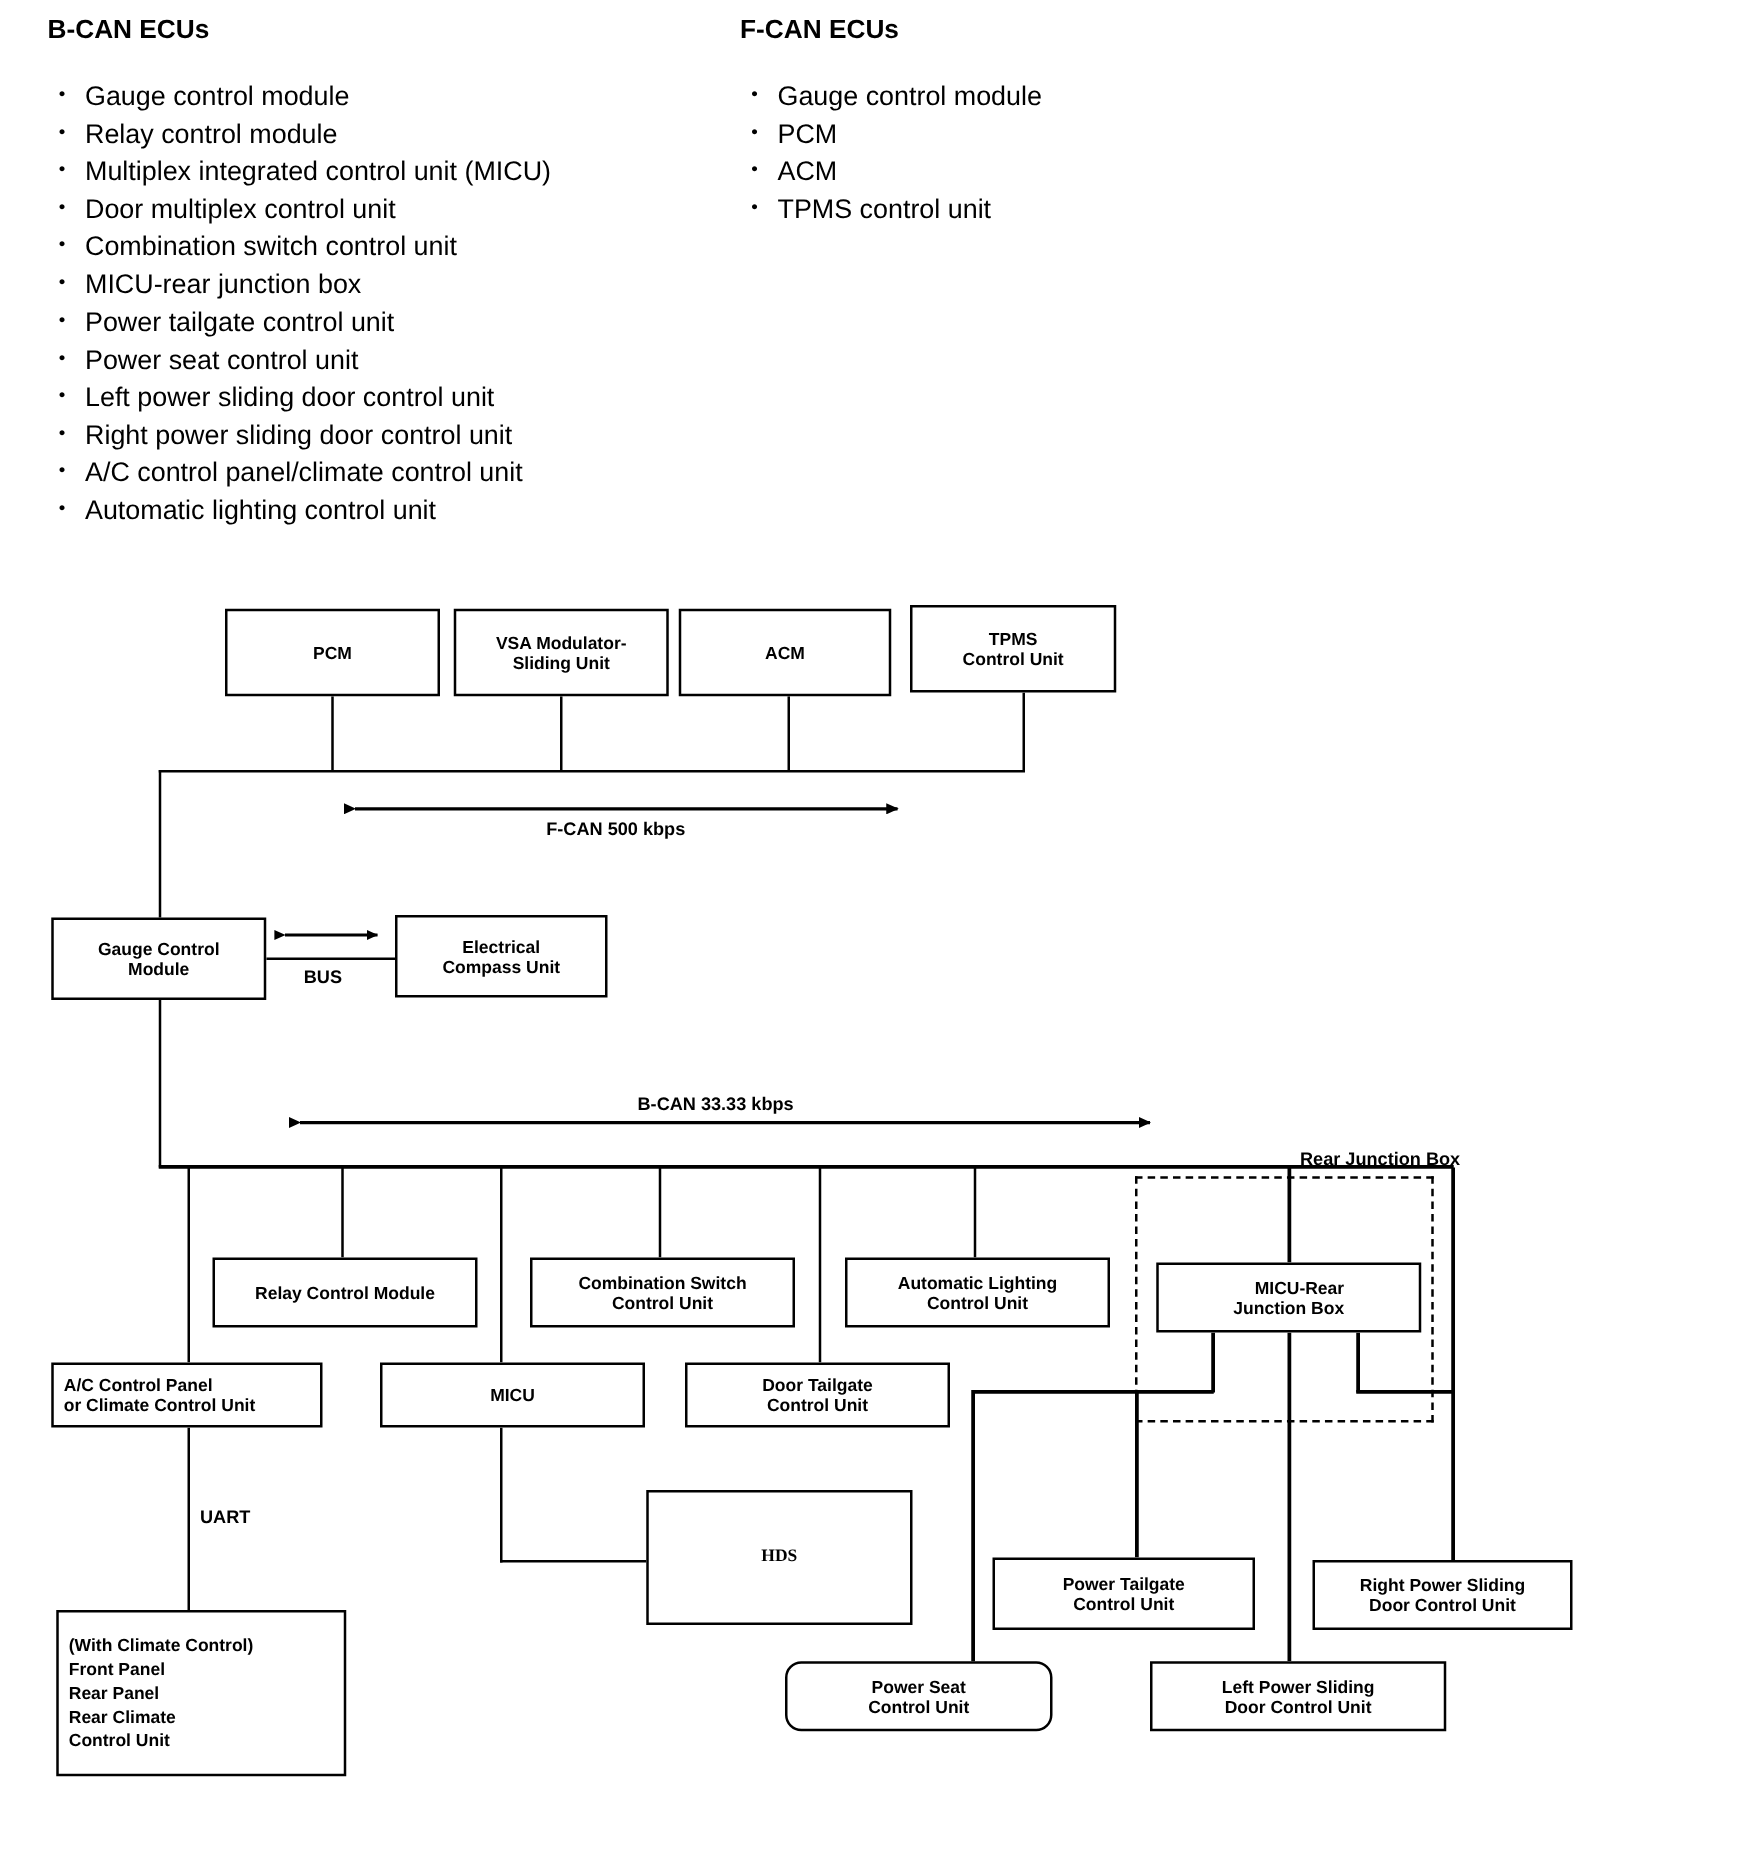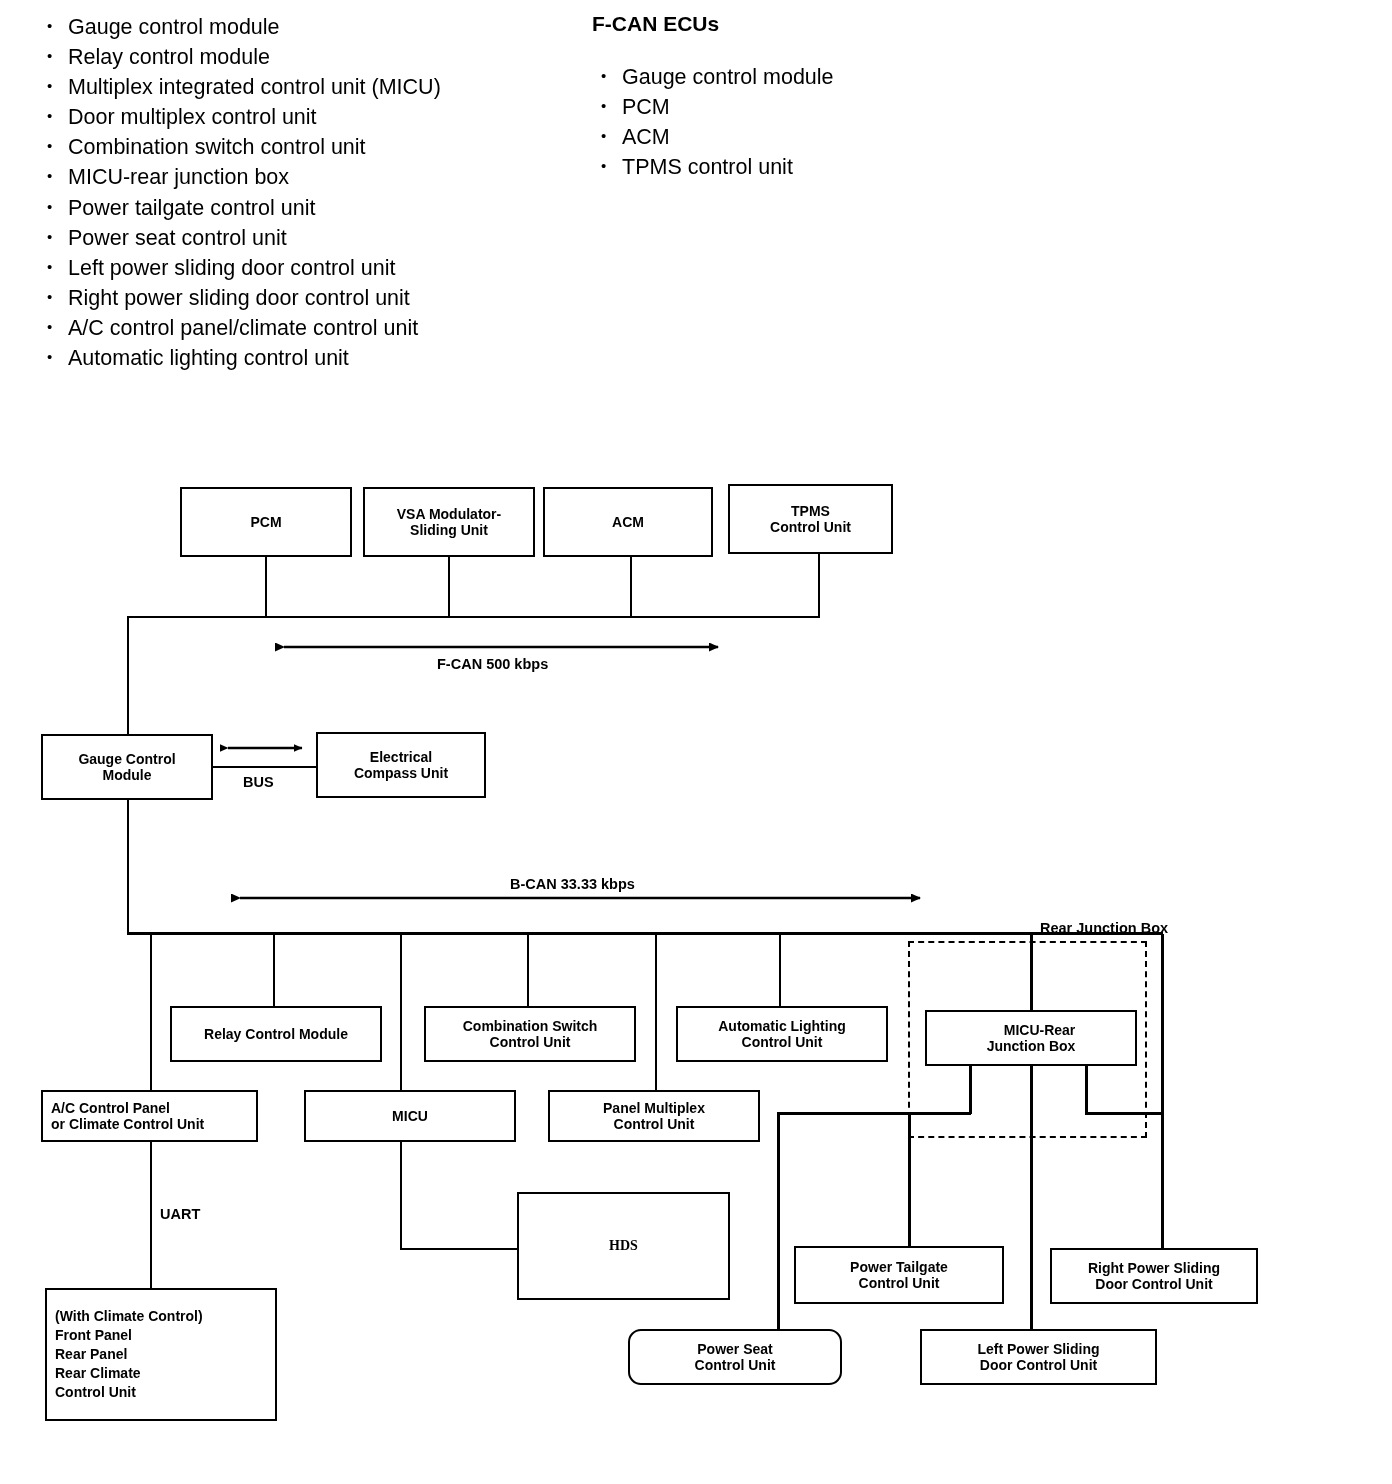--- a/index.html
+++ b/index.html
@@ -25,20 +25,21 @@
   .ln{position:absolute;background:#000;z-index:3;}
   .lbl{position:absolute;font-weight:bold;font-size:14.5px;white-space:nowrap;z-index:6;}
 
   svg.arrows{position:absolute;left:0;top:0;width:1392px;height:1484px;z-index:4;pointer-events:none;}
 </style>
 </head>
 <body>
 
 <div class="lists">
   <div class="list-col b">
+    <div class="list-title">B-CAN ECUs</div>
     <ul class="ecu">
       <li>Gauge control module</li>
       <li>Relay control module</li>
       <li>Multiplex integrated control unit (MICU)</li>
       <li>Door multiplex control unit</li>
       <li>Combination switch control unit</li>
       <li>MICU-rear junction box</li>
       <li>Power tailgate control unit</li>
       <li>Power seat control unit</li>
       <li>Left power sliding door control unit</li>
@@ -139,21 +140,21 @@
   <div class="box left" style="left:41px;top:1090px;width:217px;height:52px;align-items:center;">
     <span style="white-space: pre-line;">A/C Control Panel
 or Climate Control Unit</span>
     </div>
 
   <div class="box" style="left:304px;top:1090px;width:212px;height:52px;">
     <span>MICU</span>
     </div>
 
   <div class="box" style="left:548px;top:1090px;width:212px;height:52px;">
-    <span style="white-space: pre-line;">Panel Multiplex
+    <span style="white-space: pre-line;">Door Tailgate
 Control Unit</span>
     </div>
 
   <div class="box" style="left:517px;top:1192px;width:213px;height:108px;font-family:Liberation Serif, serif;">
     <span>HDS</span>
     </div>
 
   <div class="box" style="left:794px;top:1246px;width:210px;height:58px;">
     <span style="white-space: pre-line;">Power Tailgate
 Control Unit</span>

